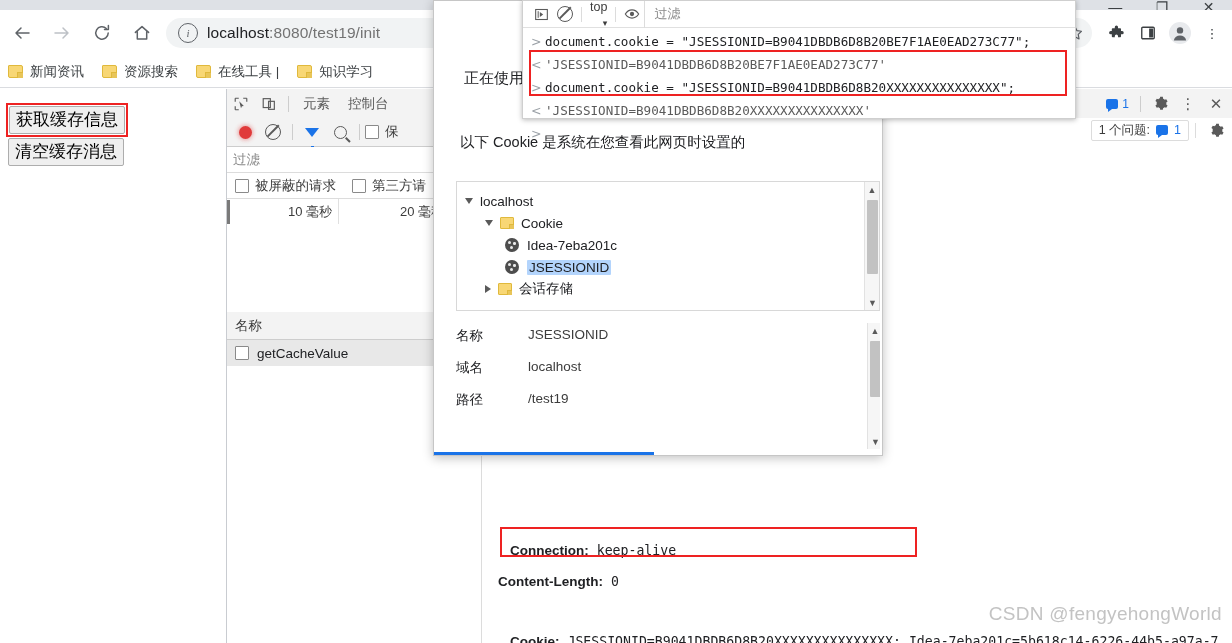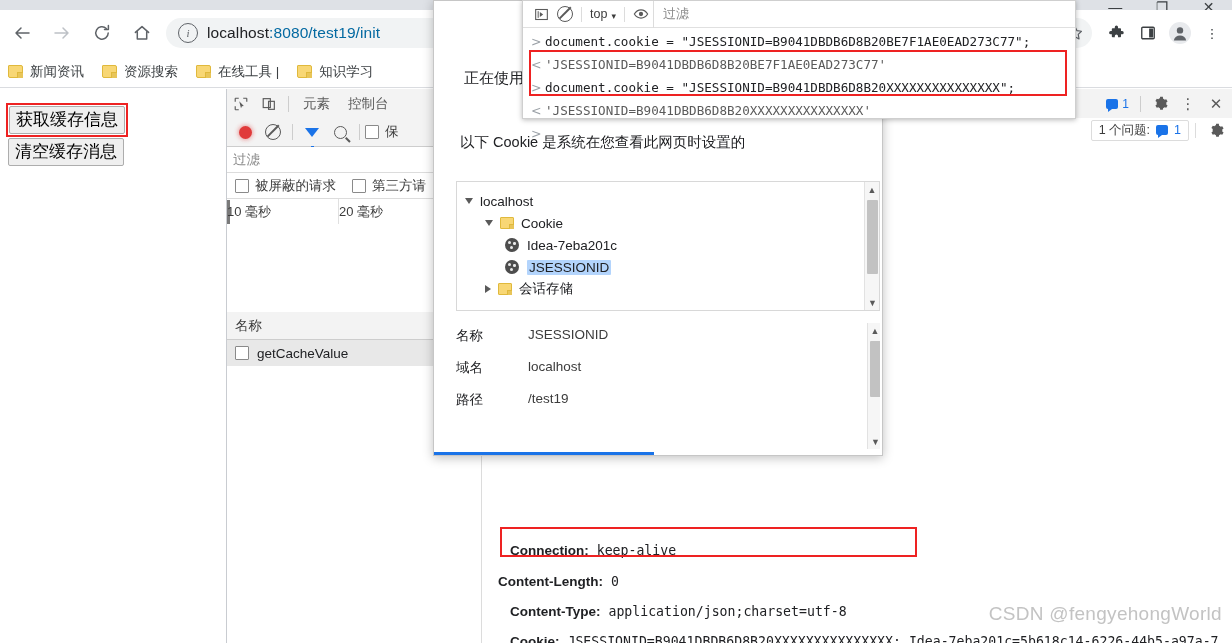--- a/index.html
+++ b/index.html
@@ -18,21 +18,21 @@
   #tab-strip{position:absolute;left:0;top:0;width:1232px;height:10px;}
   #win-controls{position:absolute;right:0;top:0;width:140px;height:24px;display:flex;align-items:flex-start;justify-content:space-around;}
   .win-btn{width:46px;height:22px;display:flex;align-items:center;justify-content:center;color:#3c4043;font-size:14px;line-height:1;}
 
   #toolbar{position:absolute;left:0;top:10px;width:1232px;height:46px;background:#fff;display:flex;align-items:center;}
   .nav-btn{width:36px;height:36px;display:flex;align-items:center;justify-content:center;color:#5f6368;margin-left:4px;}
   .nav-btn.disabled{color:#bdc1c6;}
   #omnibox{flex:1;height:30px;margin:0 8px 0 6px;background:#f1f3f4;border-radius:16px;display:flex;align-items:center;padding:0 12px;position:relative;}
   #omnibox .info-ico{width:18px;height:18px;border:1.4px solid #5f6368;border-radius:50%;display:flex;align-items:center;justify-content:center;font-size:11px;font-style:italic;color:#5f6368;margin-right:9px;font-family:"Liberation Serif",serif;}
   #omnibox .url{font-size:15.5px;color:#202124;letter-spacing:.1px;white-space:nowrap;overflow:hidden;}
-  #omnibox .url .dim{color:#0369a1;}
+  #omnibox .url .dim{color:#737373;}
   #star-btn{position:absolute;right:2px;top:0;width:30px;height:30px;display:flex;align-items:center;justify-content:center;}
   .tb-ico{width:32px;height:32px;display:flex;align-items:center;justify-content:center;color:#3c4043;}
 
   #bookmarks{position:absolute;left:0;top:56px;width:1232px;height:32px;background:#fff;display:flex;align-items:center;padding-left:8px;box-sizing:border-box;border-bottom:1px solid #dadce0;}
   .bm{display:flex;align-items:center;margin-right:18px;font-size:13.5px;color:#3c4043;white-space:nowrap;}
   .bm .folder{width:15px;height:13px;margin-right:7px;position:relative;flex:none;}
   .bm .folder:before{content:"";position:absolute;inset:0;background:#f8d775;border:1px solid #e0b93c;border-radius:1px 2px 2px 2px;}
   .bm .folder:after{content:"";position:absolute;right:0;bottom:0;width:5px;height:5px;background:#e8c559;border-left:1px solid #e0b93c;border-top:1px solid #e0b93c;}
 
   
@@ -61,37 +61,37 @@
   .magnifier{width:11px;height:11px;border:1.6px solid #5a5a5a;border-radius:50%;position:relative;}
   .magnifier:after{content:"";position:absolute;right:-5px;bottom:-3px;width:6px;height:1.6px;background:#5a5a5a;transform:rotate(45deg);}
   .cbx{width:12px;height:12px;border:1.4px solid #8a8a8a;border-radius:1px;background:#fff;flex:none;}
   .chk-label{display:flex;align-items:center;gap:6px;font-size:13.5px;color:#3c3c3c;white-space:nowrap;}
 
   #dt-filterbar{position:absolute;left:0;top:58px;width:1005px;height:26px;background:#fff;border-bottom:1px solid #dcdcdc;display:flex;align-items:center;padding-left:6px;box-sizing:border-box;}
   #dt-filterbar .ph{font-size:13.5px;color:#8a8a8a;}
   #dt-filterrow2{position:absolute;left:0;top:84px;width:1005px;height:26px;background:#fff;border-bottom:1px solid #dcdcdc;display:flex;align-items:center;gap:16px;padding-left:8px;box-sizing:border-box;}
 
   #dt-overview{position:absolute;left:0;top:110px;width:1005px;height:113px;background:#fff;border-bottom:1px solid #dcdcdc;}
-  .ov-tick{position:absolute;top:0;height:25px;border-right:1px solid #e0e0e0;box-sizing:border-box;font-size:13px;color:#3c3c3c;text-align:left;padding-right:6px;line-height:25px;}
+  .ov-tick{position:absolute;top:0;height:25px;border-right:1px solid #e0e0e0;box-sizing:border-box;font-size:13px;color:#3c3c3c;text-align:right;padding-right:6px;line-height:25px;}
   #ov-cursor{position:absolute;left:0;top:1px;width:3px;height:24px;background:#7a7a7a;}
 
   #dt-tableheader{position:absolute;left:0;top:223px;width:1005px;height:28px;background:#f3f3f3;border-bottom:1px solid #cdcdcd;display:flex;align-items:center;padding-left:8px;box-sizing:border-box;font-size:13.5px;color:#3c3c3c;}
   #dt-row{position:absolute;left:0;top:251px;width:1005px;height:26px;background:#e8e8e8;display:flex;align-items:center;gap:8px;padding-left:8px;box-sizing:border-box;font-size:13.5px;color:#202124;}
 
   
   #headers-pane{position:absolute;left:254px;top:29px;width:751px;height:525px;background:#fff;border-left:1px solid #dcdcdc;box-sizing:border-box;padding:0;overflow:hidden;}
   .hdr-line{font-family:"DejaVu Sans Mono","Liberation Mono",monospace;font-size:13.2px;color:#202124;white-space:nowrap;line-height:1;}
   .hdr-line b{font-family:"Liberation Sans",sans-serif;font-weight:bold;font-size:13.5px;}
 
   
   #console-win{position:absolute;left:522px;top:0;width:554px;height:119px;background:#fff;border:1px solid #cfcfcf;box-shadow:0 1px 5px rgba(0,0,0,.28);box-sizing:border-box;}
   #console-toolbar{height:27px;border-bottom:1px solid #e0e0e0;display:flex;align-items:center;padding-left:6px;box-sizing:border-box;background:#fff;}
   .c-ico{width:24px;height:22px;display:flex;align-items:center;justify-content:center;color:#5a5a5a;}
   .c-sep{width:1px;height:15px;background:#dcdcdc;margin:0 4px;}
-  #ctx-sel{display:flex;align-items:flex-end;gap:4px;font-size:12.5px;color:#3c3c3c;padding:0 4px;}
+  #ctx-sel{display:flex;align-items:flex-end;gap:4px;font-size:12.5px;color:#3c3c3c;padding:0 4px;flex-direction:column;}
   #console-filter{flex:1;border-left:1px solid #dcdcdc;height:27px;display:flex;align-items:center;padding-left:9px;font-size:13px;color:#8a8a8a;}
   .c-row{display:flex;align-items:center;height:23px;padding-left:8px;font-family:"DejaVu Sans Mono","Liberation Mono",monospace;font-size:12.6px;color:#202124;white-space:nowrap;}
   .c-row .car{color:#9aa0a6;width:14px;flex:none;font-family:"DejaVu Sans",sans-serif;}
   .c-row.ret{color:#5a5a5a;}
   #console-hl{position:absolute;left:6px;top:49px;width:538px;height:46px;border:2px solid #ee2222;box-sizing:border-box;pointer-events:none;}
 
   
   #cookie-dialog{position:absolute;left:433px;top:0;width:450px;height:456px;background:#fff;border:1px solid #c6c6c6;box-shadow:0 2px 10px rgba(0,0,0,.25);box-sizing:border-box;overflow:hidden;}
   #cd-tab-active{position:absolute;left:0;bottom:0;width:220px;height:3px;background:#1a73e8;}
   #cd-partial-top{position:absolute;left:0;top:0;width:450px;height:39px;background:#fff;}
@@ -306,24 +306,20 @@
 
   <div id="headers-pane">
     <div class="hdr-line abs" style="left:28px;top:426px;">
       <b>Connection:</b>
       <span>keep-alive</span>
     </div>
     <div class="hdr-line abs" style="left:16px;top:457px;">
       <b>Content-Length:</b>
       <span>0</span>
     </div>
-    <div class="hdr-line abs" style="left:28px;top:487px;">
-      <b>Content-Type:</b>
-      <span>application/json;charset=utf-8</span>
-    </div>
     <div class="hdr-line abs" style="left:28px;top:517px;">
       <b>Cookie:</b>
       <span>JSESSIONID=B9041DBDB6D8B20XXXXXXXXXXXXXXX;</span>
       <span>Idea-7eba201c=5b618c14-6226-44b5-a97a-7</span>
     </div>
 
   </div>
 </div>
 
 <div class="abs" style="right:2px;top:118px;display:flex;align-items:center;gap:6px;height:24px;">

